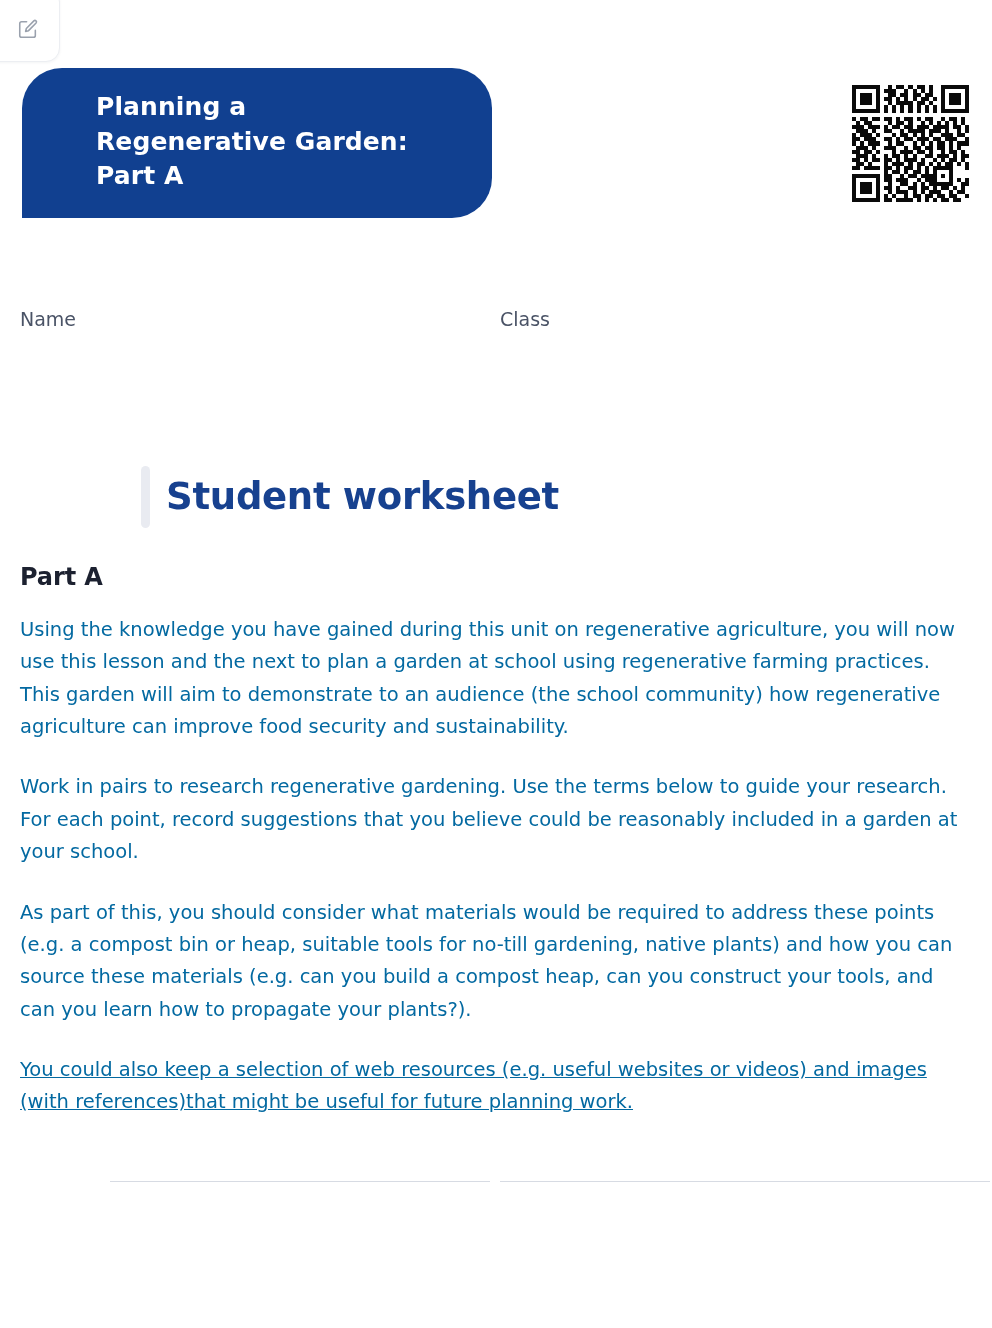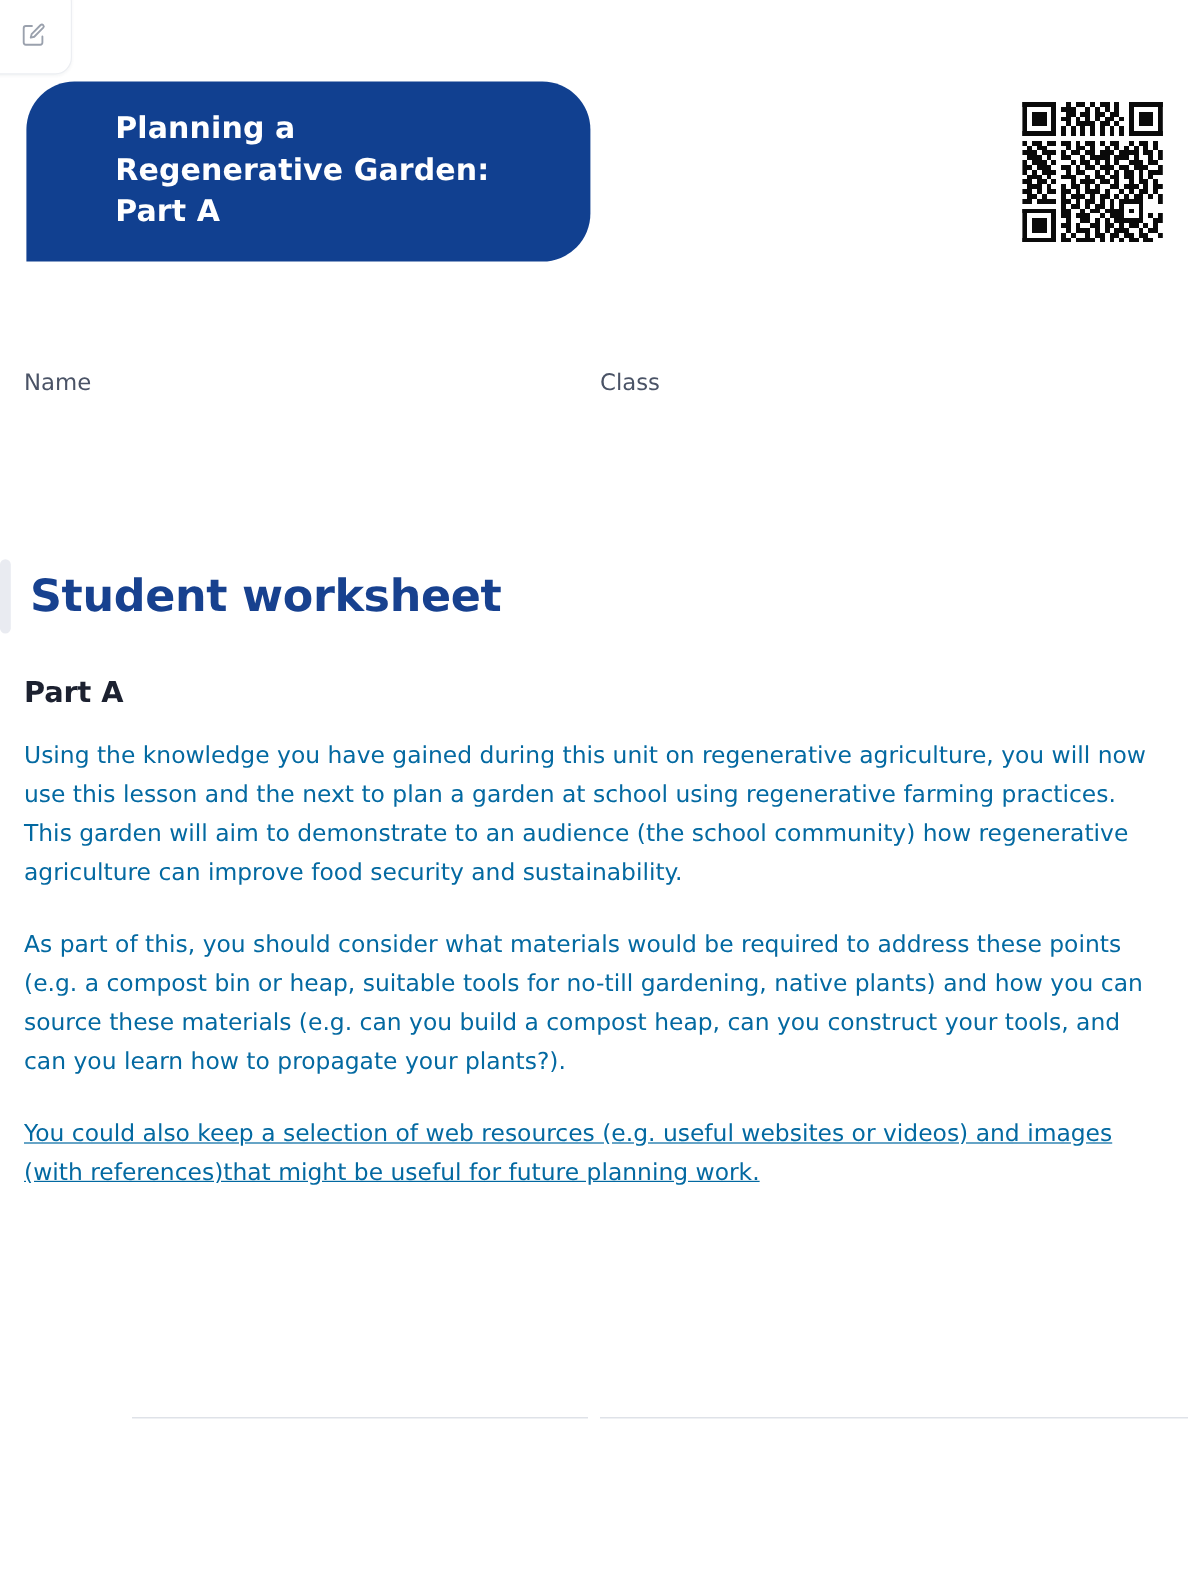--- a/index.html
+++ b/index.html
@@ -92,20 +92,21 @@
   .field-label.class { left: 500px; }
 
   
   .section-heading-wrap {
     position: absolute;
     left: 0;
     top: 466px;
     width: 700px;
     display: flex;
     align-items: center;
+    justify-content: center;
   }
   .heading-accent {
     width: 9px;
     height: 62px;
     background: #e9ebf1;
     border-radius: 6px;
     flex: 0 0 auto;
     margin-right: 16px;
   }
   .section-heading {
@@ -457,18 +458,19 @@
 
 <div class="section-heading-wrap">
   <div class="heading-accent"></div>
   <h1 class="section-heading">Student worksheet</h1>
 </div>
 
 <div class="content">
   <h2 class="part-heading">Part A</h2>
 
   <p class="para">Using the knowledge you have gained during this unit on regenerative agriculture, you will now use this lesson and the next to plan a garden at school using regenerative farming practices. This garden will aim to demonstrate to an audience (the school community) how regenerative agriculture can improve food security and sustainability.</p>
+  <p class="para">Work in pairs to research regenerative gardening. Use the terms below to guide your research. For each point, record suggestions that you believe could be reasonably included in a garden at your school.</p>
   <p class="para">As part of this, you should consider what materials would be required to address these points (e.g. a compost bin or heap, suitable tools for no-till gardening, native plants) and how you can source these materials (e.g. can you build a compost heap, can you construct your tools, and can you learn how to propagate your plants?).</p>
   <p class="para">You could also keep a selection of web resources (e.g. useful websites or videos) and images (with references)that might be useful for future planning work.</p>
 </div>
 
 <div class="rule rule-left"></div>
 <div class="rule rule-right"></div>
 
 </body></html>

